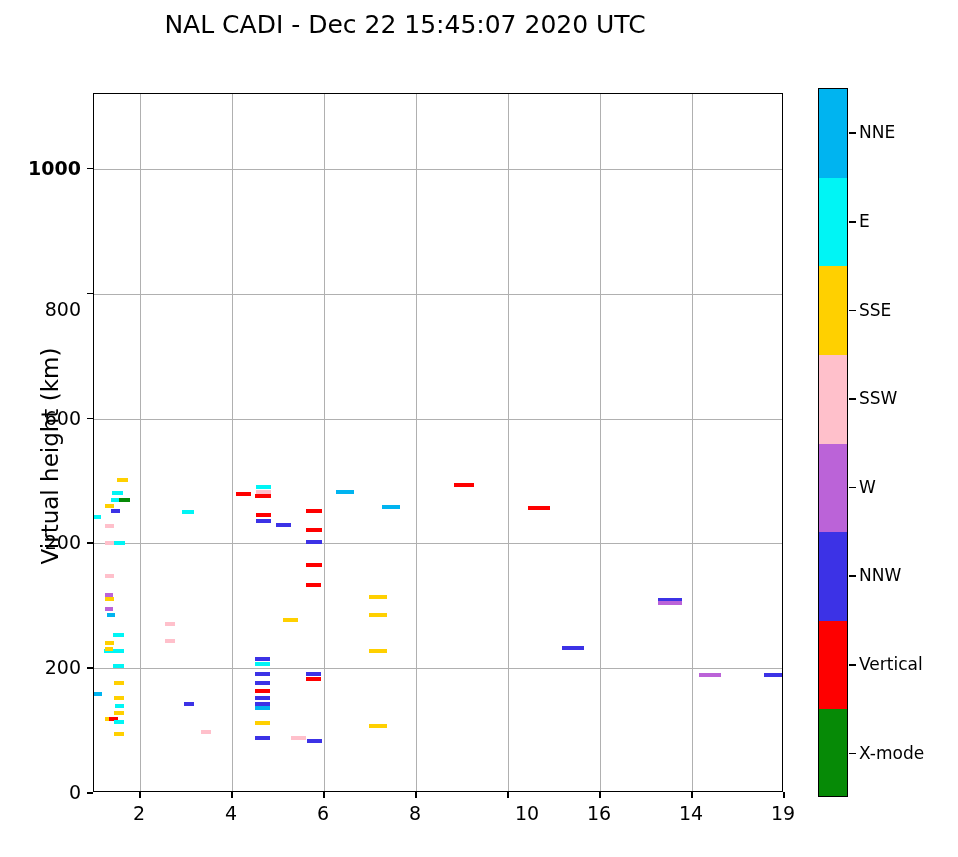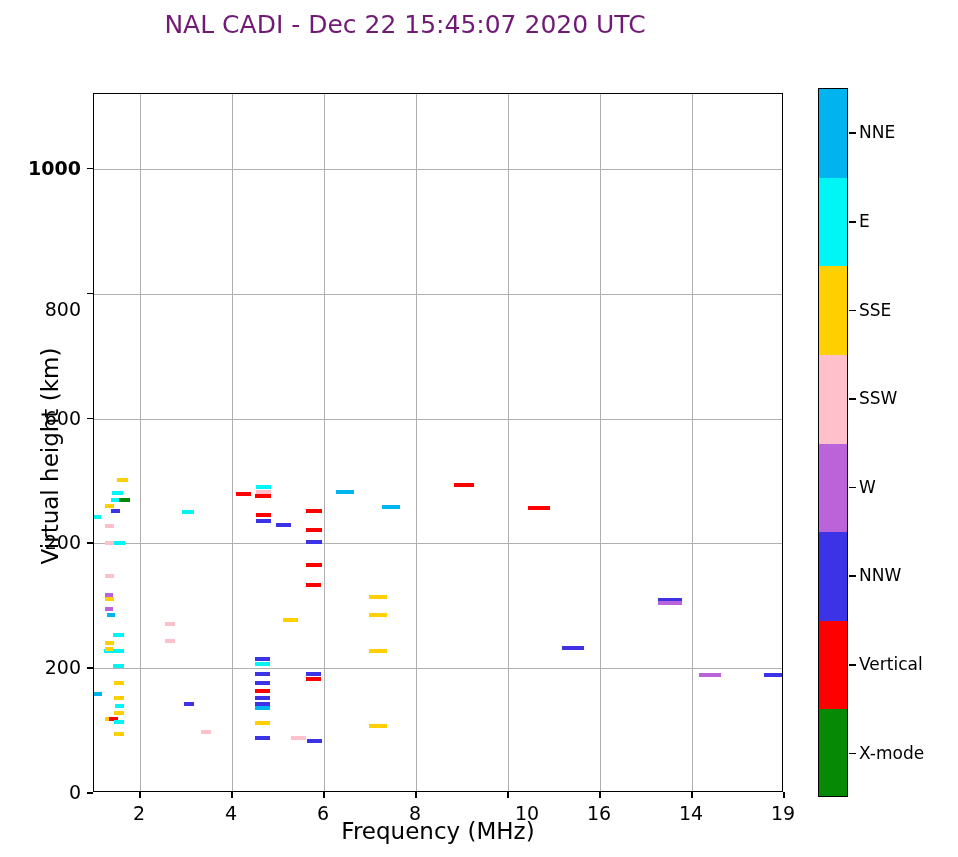--- a/index.html
+++ b/index.html
@@ -19,21 +19,21 @@
     inset: 0;
   }
   
   #chart-title {
     position: absolute;
     left: 0;
     top: 10px;
     width: 810px;
     text-align: center;
     font-size: 25px;
-    color: #701a75;
+    color: #000000;
     letter-spacing: 0px;
     white-space: nowrap;
   }
   
   #plot-frame {
     position: absolute;
     left: 93px;
     top: 93px;
     width: 690px;
     height: 699px;
@@ -266,21 +266,20 @@
       <div class="ytick-mark" style="left: 87px; top: 542.357px;"></div>
       <div class="ytick-label" style="left: 3px; width: 78px; top: 542.357px;">200</div>
       <div class="ytick-mark" style="left: 87px; top: 417.536px;"></div>
       <div class="ytick-label" style="left: 3px; width: 78px; top: 417.536px;">600</div>
       <div class="ytick-mark" style="left: 87px; top: 292.714px;"></div>
       <div class="ytick-label" style="left: 3px; width: 78px; top: 292.714px; margin-top: 16px;">800</div>
       <div class="ytick-mark" style="left: 87px; top: 167.893px;"></div>
       <div class="ytick-label" style="left: 3px; width: 78px; top: 167.893px; font-weight: bold;">1000</div>
     </div>
 
-  <div id="xaxis-title">Frequency (MHz)</div>
   <div id="yaxis-title">Virtual height (km)</div>
 
   <div id="colorbar">
       <div class="cbar-seg" style="top: 0px; height: 89.225px; background: rgb(0, 180, 240);"></div>
       <div class="cbar-seg" style="top: 88.625px; height: 89.225px; background: rgb(0, 245, 245);"></div>
       <div class="cbar-seg" style="top: 177.25px; height: 89.225px; background: rgb(255, 208, 0);"></div>
       <div class="cbar-seg" style="top: 265.875px; height: 89.225px; background: rgb(255, 192, 203);"></div>
       <div class="cbar-seg" style="top: 354.5px; height: 89.225px; background: rgb(187, 99, 216);"></div>
       <div class="cbar-seg" style="top: 443.125px; height: 89.225px; background: rgb(60, 50, 230);"></div>
       <div class="cbar-seg" style="top: 531.75px; height: 89.225px; background: rgb(254, 0, 0);"></div>

